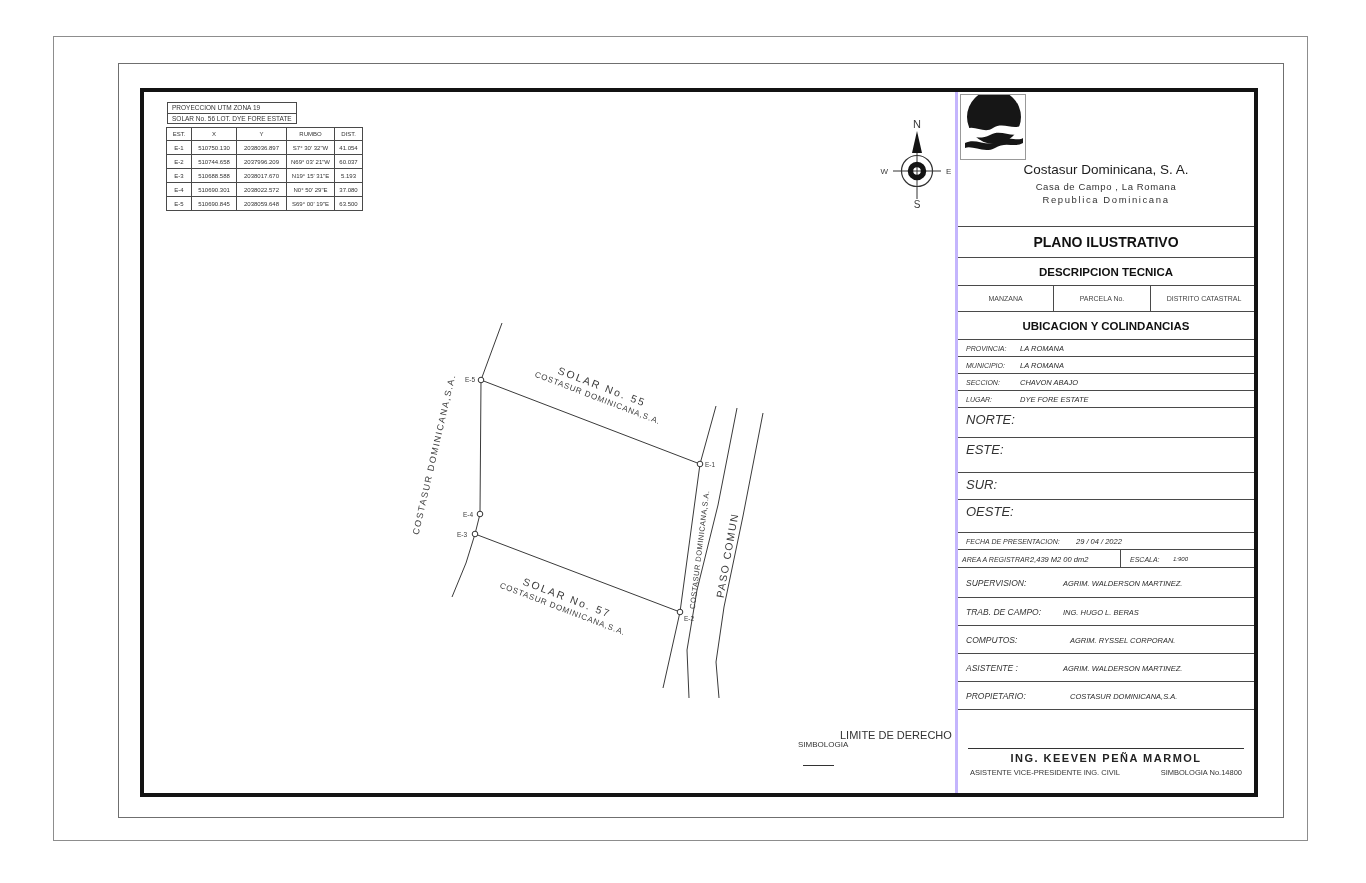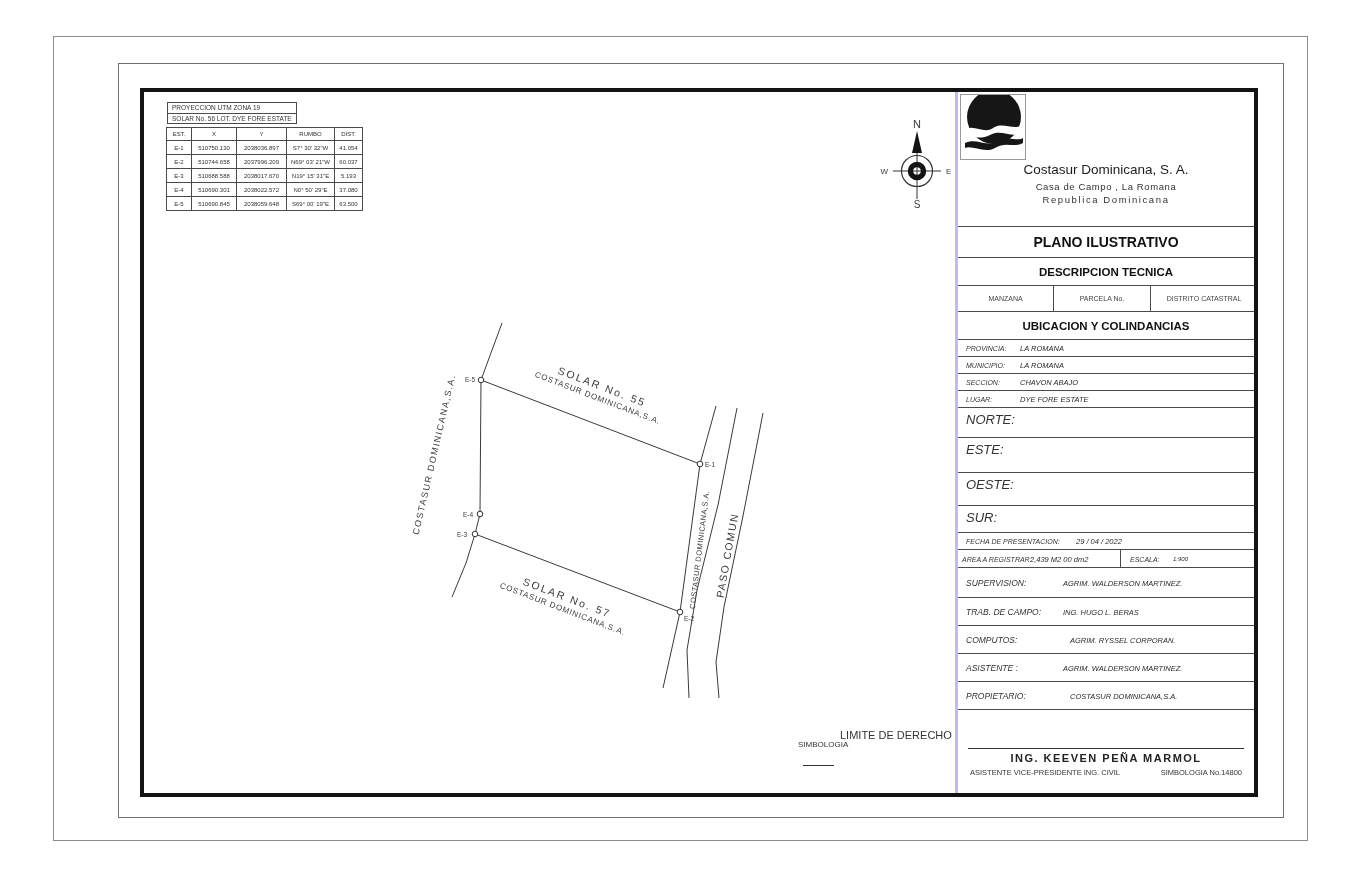--- a/index.html
+++ b/index.html
@@ -227,25 +227,25 @@
       <span class="lbl">LUGAR:</span>
       <span class="val" style="left:62px;">DYE FORE ESTATE</span>
     </div>
 
     <div class="prow lv side" style="height:30px;">
       <span class="lbl">NORTE:</span>
     </div>
     <div class="prow lv side" style="height:35px;">
       <span class="lbl">ESTE:</span>
     </div>
+    <div class="prow lv side" style="height:27px;">
+      <span class="lbl">SUR:</span>
+    </div>
     <div class="prow lv side" style="height:33px;">
       <span class="lbl">OESTE:</span>
-    </div>
-    <div class="prow lv side" style="height:27px;">
-      <span class="lbl">SUR:</span>
     </div>
 
     <div class="prow lv" style="height:17px;">
       <span class="lbl">FECHA DE PRESENTACION:</span>
       <span class="val" style="left:118px;">29 / 04 / 2022</span>
     </div>
 
     <div class="prow lv" style="height:18px;">
       <div class="areacell lv" style="width:163px;">
         <span class="lbl" style="left:4px;">AREA A REGISTRAR:</span>

